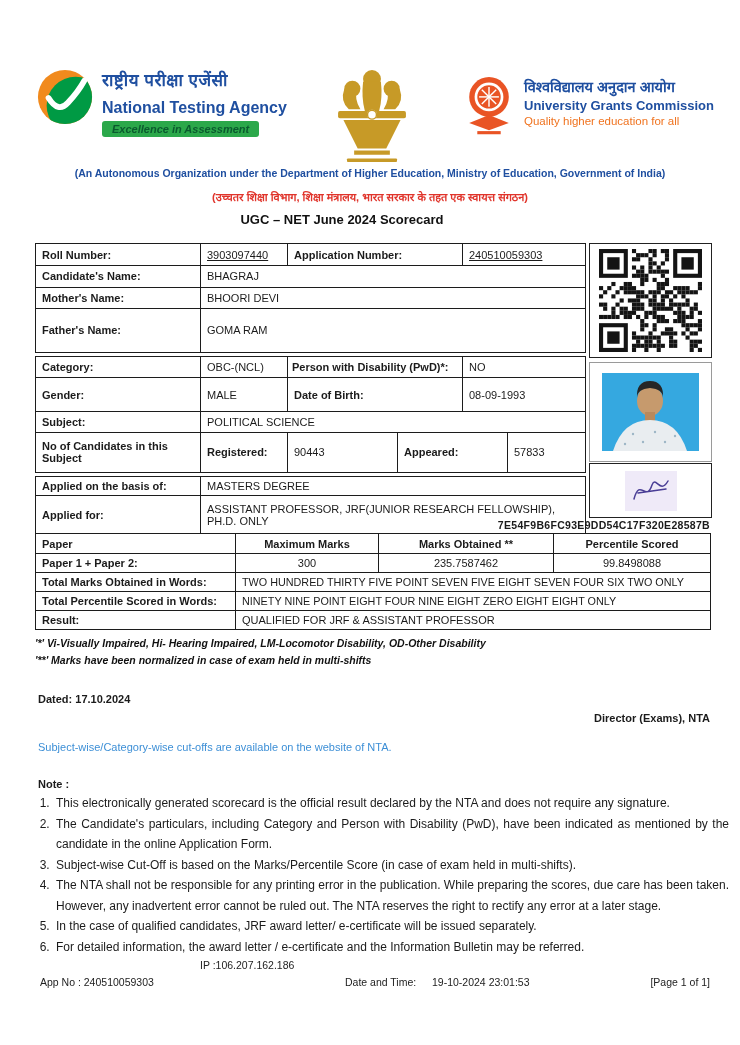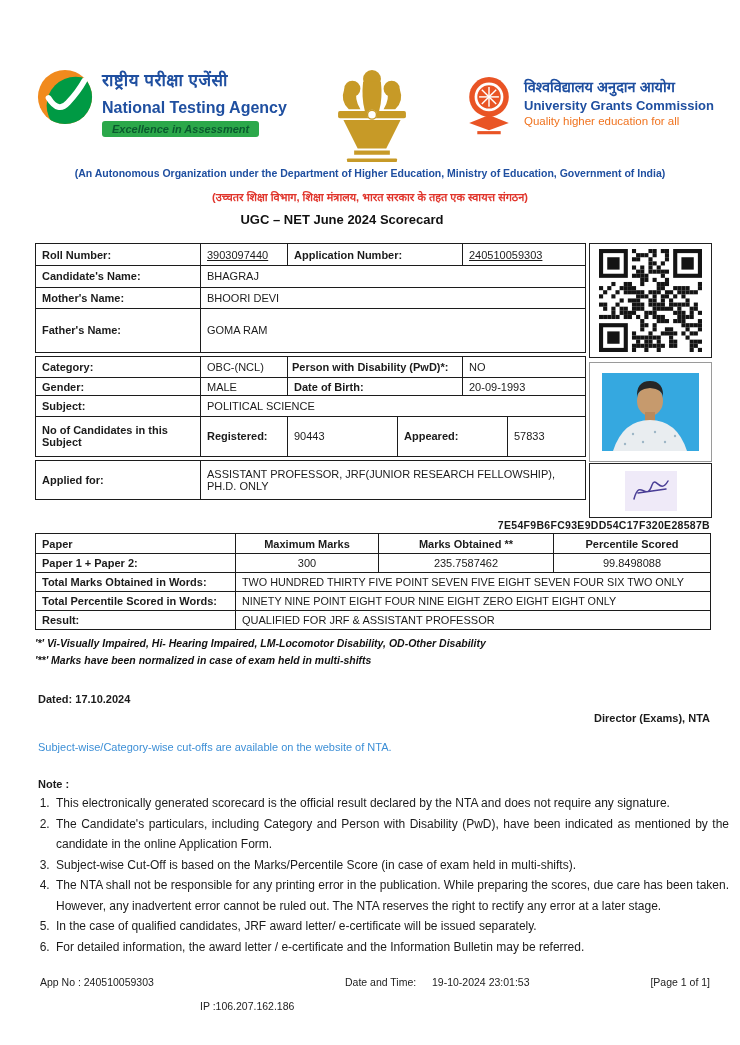--- a/index.html
+++ b/index.html
@@ -162,25 +162,25 @@
           <col style="width:175px">
           <col style="width:123px">
         </colgroup>
       <tbody>
           <tr style="height:21px;">
         <td class="lb">Category:</td>
         <td>OBC-(NCL)</td>
         <td class="lb" style="padding:1px 4px;">Person with Disability (PwD)*:</td>
         <td>NO</td>
       </tr>
-      <tr style="height:19px;">
+      <tr style="height:35px;">
         <td class="lb">Gender:</td>
         <td>MALE</td>
         <td class="lb">Date of Birth:</td>
-        <td>20-09-1993</td>
+        <td>08-09-1993</td>
       </tr>
     </tbody>
       </table>
     <table class="stack" style="width:550px;">
       <colgroup>
           <col style="width:165px">
           <col style="width:385px">
         </colgroup>
       <tbody>
           <tr style="height:21px;">
@@ -207,20 +207,24 @@
       </tr>
     </tbody>
       </table>
 
     <table style="width:550px;margin-top:3px;">
       <colgroup>
           <col style="width:165px">
           <col style="width:385px">
         </colgroup>
       <tbody>
+          <tr style="height:19px;">
+        <td class="lb">Applied on the basis of:</td>
+        <td>MASTERS DEGREE</td>
+      </tr>
       <tr style="height:39px;">
         <td class="lb">Applied for:</td>
         <td>ASSISTANT PROFESSOR, JRF(JUNIOR RESEARCH FELLOWSHIP), PH.D. ONLY</td>
       </tr>
     </tbody>
       </table>
   </div>
 
   <div class="abs qr-box">
     <svg id="qr-svg" width="103" height="103" viewBox="0 0 100 100">
@@ -542,18 +546,18 @@
       <li>This electronically generated scorecard is the official result declared by the NTA and does not require any signature.</li>
       <li>The Candidate's particulars, including Category and Person with Disability (PwD), have been indicated as mentioned by the candidate in the online Application Form.</li>
       <li>Subject-wise Cut-Off is based on the Marks/Percentile Score (in case of exam held in multi-shifts).</li>
       <li>The NTA shall not be responsible for any printing error in the publication. While preparing the scores, due care has been taken. However, any inadvertent error cannot be ruled out. The NTA reserves the right to rectify any error at a later stage.</li>
       <li>In the case of qualified candidates, JRF award letter/ e-certificate will be issued separately.</li>
       <li>For detailed information, the award letter / e-certificate and the Information Bulletin may be referred.</li>
     </ol>
   </div>
 
   <div class="abs footer-txt" style="left:40px;top:976px;">App No : 240510059303</div>
-  <div class="abs footer-txt" style="left:200px;top:1000px;text-align:center;">IP :106.207.162.186</div>
+  <div class="abs footer-txt" style="left:200px;top:959px;text-align:center;">IP :106.207.162.186</div>
   <div class="abs footer-txt" style="left:345px;top:976px;">Date and Time:</div>
   <div class="abs footer-txt" style="left:432px;top:976px;">19-10-2024 23:01:53</div>
   <div class="abs footer-txt" style="right:30px;top:976px;">[Page 1 of 1]</div>
 
 </div>
 
 </body></html>

